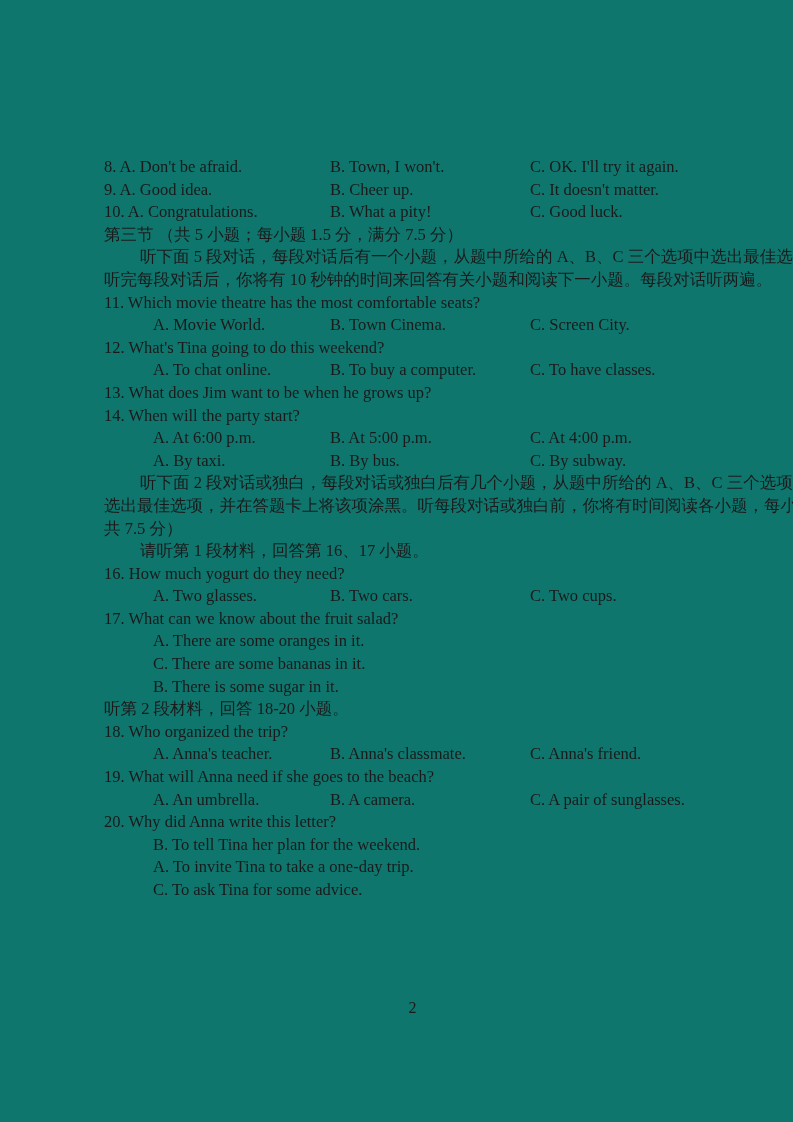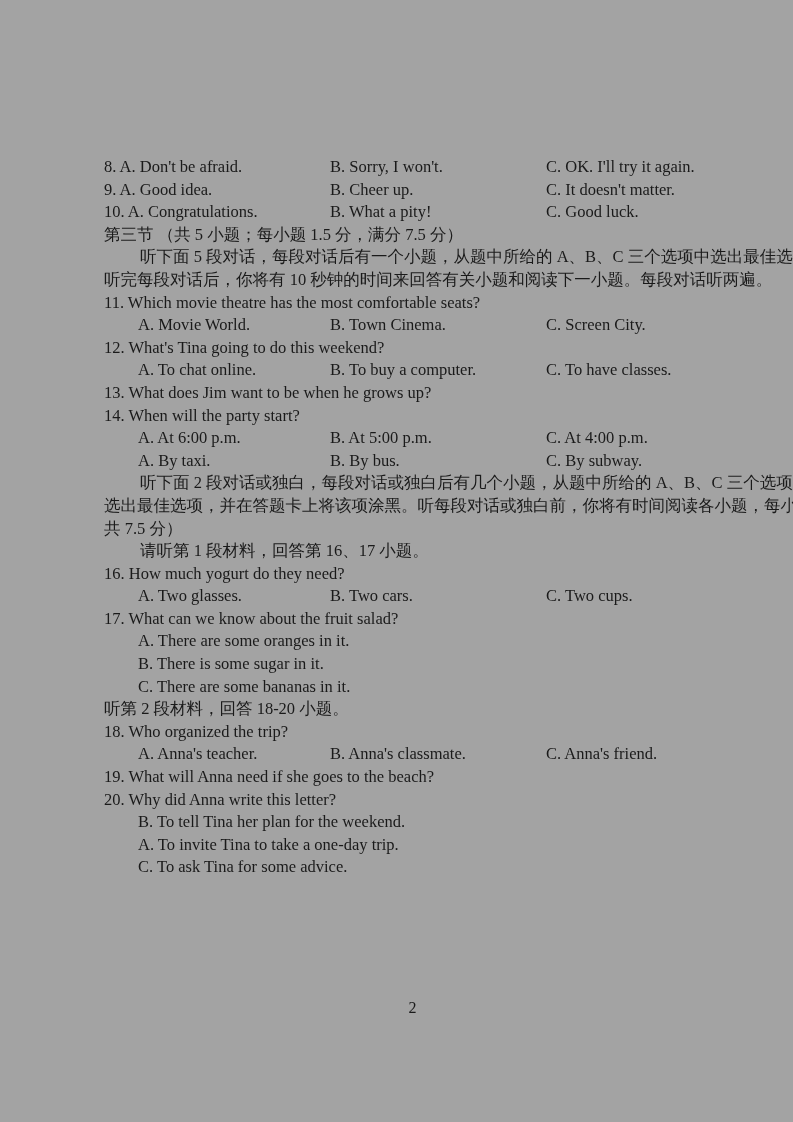--- a/index.html
+++ b/index.html
@@ -4,46 +4,46 @@
 <style>
   html, body { margin: 0; padding: 0; }
   body {
     width: 793px; height: 1122px;
     background: #ffffff;
     position: relative;
     font-family: "Liberation Serif", "DejaVu Serif", serif;
     color: #1a1a1a;
     overflow: hidden;
   }
-  .page { position: absolute; inset: 0; background: #a3a3a3; }
+  .page { position: absolute; inset: 0; background: #0f766e; }
   .content {
     position: absolute; left: 104px; top: 156px; width: 620px;
     font-size: 16.5px;
   }
   .ln { position: relative; height: 22.6px; line-height: 22.6px; white-space: nowrap; }
   .p0  { position: absolute; left: 0;     top: 0; }
-  .pA  { position: absolute; left: 34px;  top: 0; }
+  .pA  { position: absolute; left: 49px;  top: 0; }
   .pB  { position: absolute; left: 226px; top: 0; }
-  .pC  { position: absolute; left: 442px; top: 0; }
+  .pC  { position: absolute; left: 426px; top: 0; }
   .ind { position: absolute; left: 36px;  top: 0; }
   .pagenum {
     position: absolute; top: 997px; left: 0; width: 100%;
     text-align: center; text-indent: 32px;
     font-size: 16px; line-height: 22px;
   }
 </style>
 </head>
 <body>
 
 <div class="page">
   <div class="content">
 
     <div class="ln">
       <span class="p0">8. A. Don't be afraid.</span>
-      <span class="pB">B. Sorry, I won't.</span>
+      <span class="pB">B. Town, I won't.</span>
       <span class="pC">C. OK. I'll try it again.</span>
     </div>
 
     <div class="ln">
       <span class="p0">9. A. Good idea.</span>
       <span class="pB">B. Cheer up.</span>
       <span class="pC">C. It doesn't matter.</span>
     </div>
 
     <div class="ln">
@@ -121,41 +121,46 @@
       <span class="pC">C. Two cups.</span>
     </div>
 
     <div class="ln">
       <span class="p0">17. What can we know about the fruit salad?</span>
     </div>
     <div class="ln">
       <span class="pA">A. There are some oranges in it.</span>
     </div>
     <div class="ln">
-      <span class="pA">B. There is some sugar in it.</span>
+      <span class="pA">C. There are some bananas in it.</span>
     </div>
     <div class="ln">
-      <span class="pA">C. There are some bananas in it.</span>
+      <span class="pA">B. There is some sugar in it.</span>
     </div>
 
     <div class="ln">
       <span class="p0">听第 2 段材料，回答 18-20 小题。</span>
     </div>
 
     <div class="ln">
       <span class="p0">18. Who organized the trip?</span>
     </div>
     <div class="ln">
       <span class="pA">A. Anna's teacher.</span>
       <span class="pB">B. Anna's classmate.</span>
       <span class="pC">C. Anna's friend.</span>
     </div>
 
     <div class="ln">
       <span class="p0">19. What will Anna need if she goes to the beach?</span>
+    </div>
+    <div class="ln">
+      <span class="pA">A. An umbrella.</span>
+      <span class="pB">B. A camera.</span>
+      <span class="pC">C. A pair of sunglasses.</span>
     </div>
 
     <div class="ln">
       <span class="p0">20. Why did Anna write this letter?</span>
     </div>
     <div class="ln">
       <span class="pA">B. To tell Tina her plan for the weekend.</span>
     </div>
     <div class="ln">
       <span class="pA">A. To invite Tina to take a one-day trip.</span>

